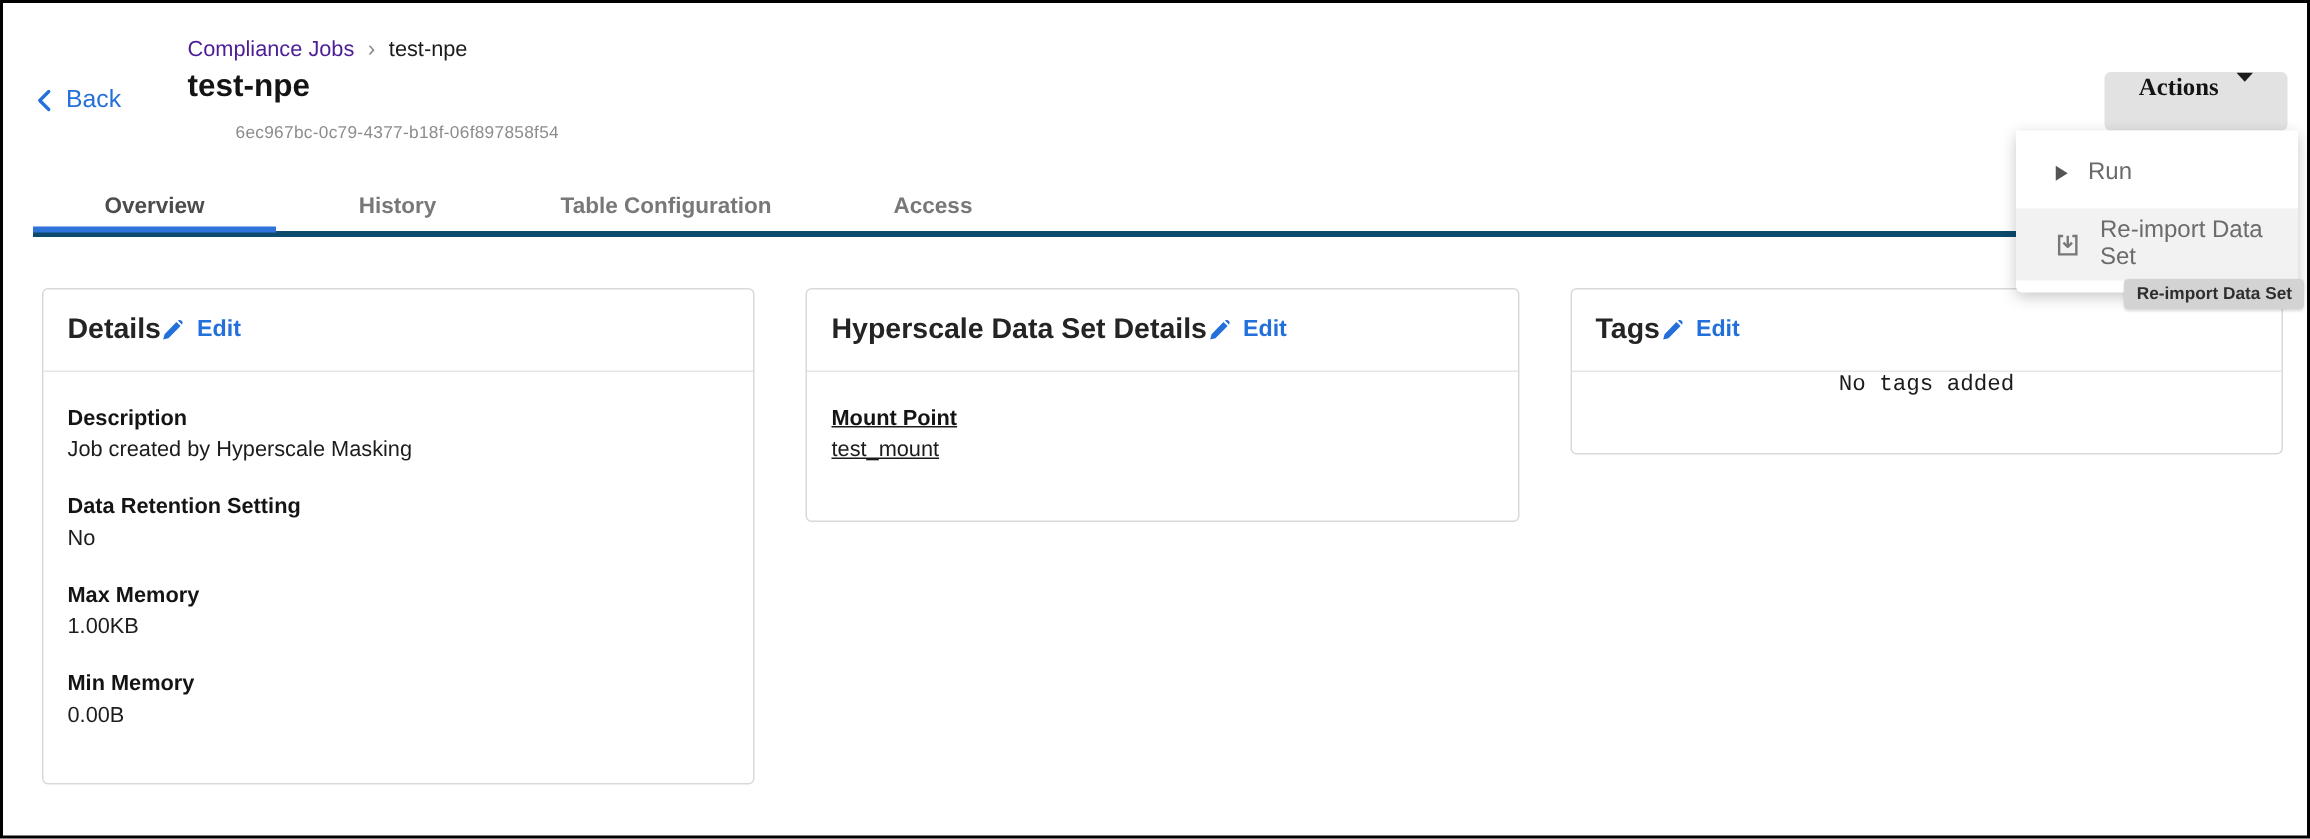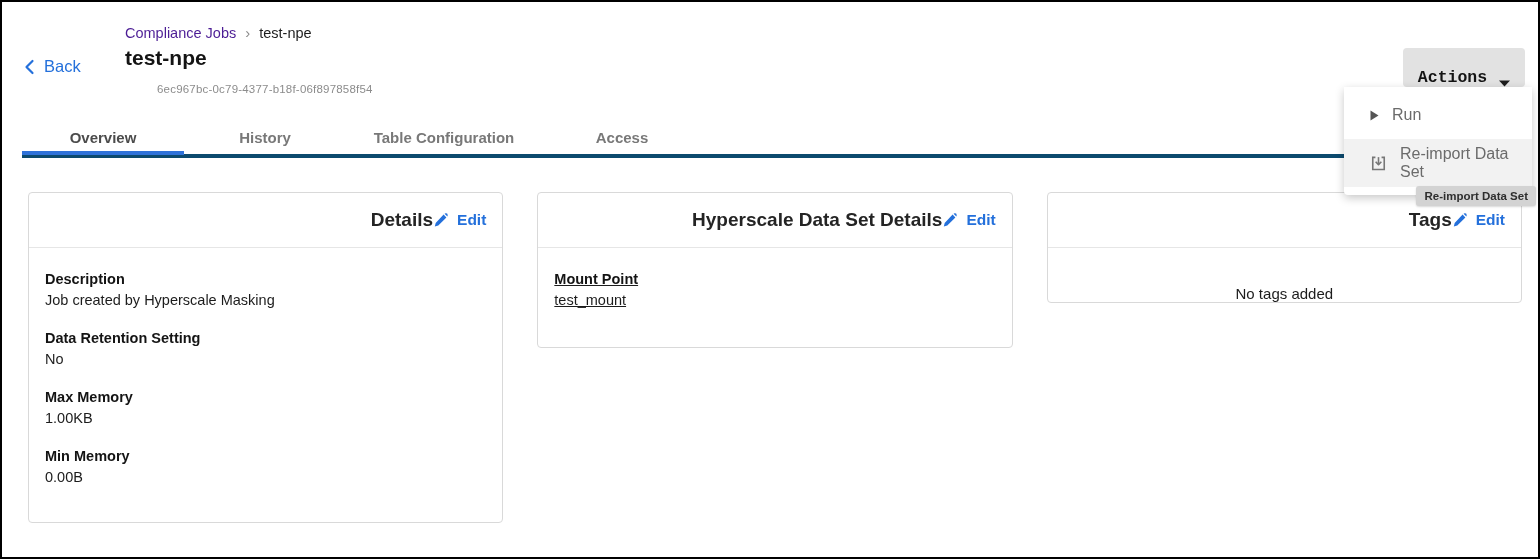--- a/index.html
+++ b/index.html
@@ -34,22 +34,22 @@
   }
   .page-uuid {
     position: absolute; left: 123px; top: 81px;
     font-size: 11.5px; color: #8c8c8c; letter-spacing: .2px; margin-left: 32px;
   }
 
   .actions-btn {
     position: absolute; right: 13px; top: 46px;
     width: 122px; height: 39px;
     background: #e2e2e2; border: none; border-radius: 4px;
-    font-family: Liberation Mono, monospace; font-size: 16.5px; font-weight: 700; color: #141414;
-    display: flex; align-items: flex-end; justify-content: center; gap: 12px;
+    font-family: Liberation Serif, serif; font-size: 16.5px; font-weight: 700; color: #141414;
+    display: flex; align-items: flex-start; justify-content: center; gap: 12px;
     cursor: pointer;
   }
 
   
   .tabs {
     margin: 0 9px 0 20px;
     display: flex;
     border-bottom: 4px solid #0c4a6e;
     height: 38px;
   }
@@ -74,36 +74,36 @@
     margin: 34px 16px 0 26px;
     display: flex; gap: 34px; align-items: flex-start;
   }
   .card {
     flex: 1 1 0;
     background: #fff;
     border: 1px solid #d9d9d9;
     border-radius: 4px;
   }
   .card-header {
-    display: flex; align-items: center; justify-content: flex-end;
+    display: flex; align-items: center; justify-content: flex-start;
     padding: 0 16px; height: 55px;
     border-bottom: 1px solid #e6e6e6;
   }
   .card-title { font-size: 19px; font-weight: 700; color: #242424; }
   .edit-link {
     display: flex; align-items: center; gap: 8px;
     color: #2470db; font-size: 15.5px; font-weight: 700; cursor: pointer;
   }
   .card-body { padding: 22px 16px 16px; }
   .field { margin-bottom: 20px; }
   .field-label { font-size: 14.5px; font-weight: 700; color: #141414; line-height: 18px; }
   .field-value { font-size: 14.5px; color: #1c1c1c; line-height: 17px; margin-top: 4px; }
   .card-body-dataset { padding: 22px 16px 38px; text-decoration: underline; }
   .card-body-tags {
-    height: 54px; display: flex; align-items: flex-end; justify-content: center;
+    height: 54px; display: flex; align-items: flex-start; justify-content: center; font-family: Liberation Mono, monospace;
   }
   .tags-empty { font-size: 15px; color: #1c1c1c; }
 
   
   .dropdown-menu {
     position: absolute; top: 85px; right: 6px;
     width: 188px; z-index: 20;
     background: #fff; border-radius: 0 0 4px 4px;
     box-shadow: 0 3px 10px rgba(0,0,0,.22);
     padding: 4px 0 8px;

